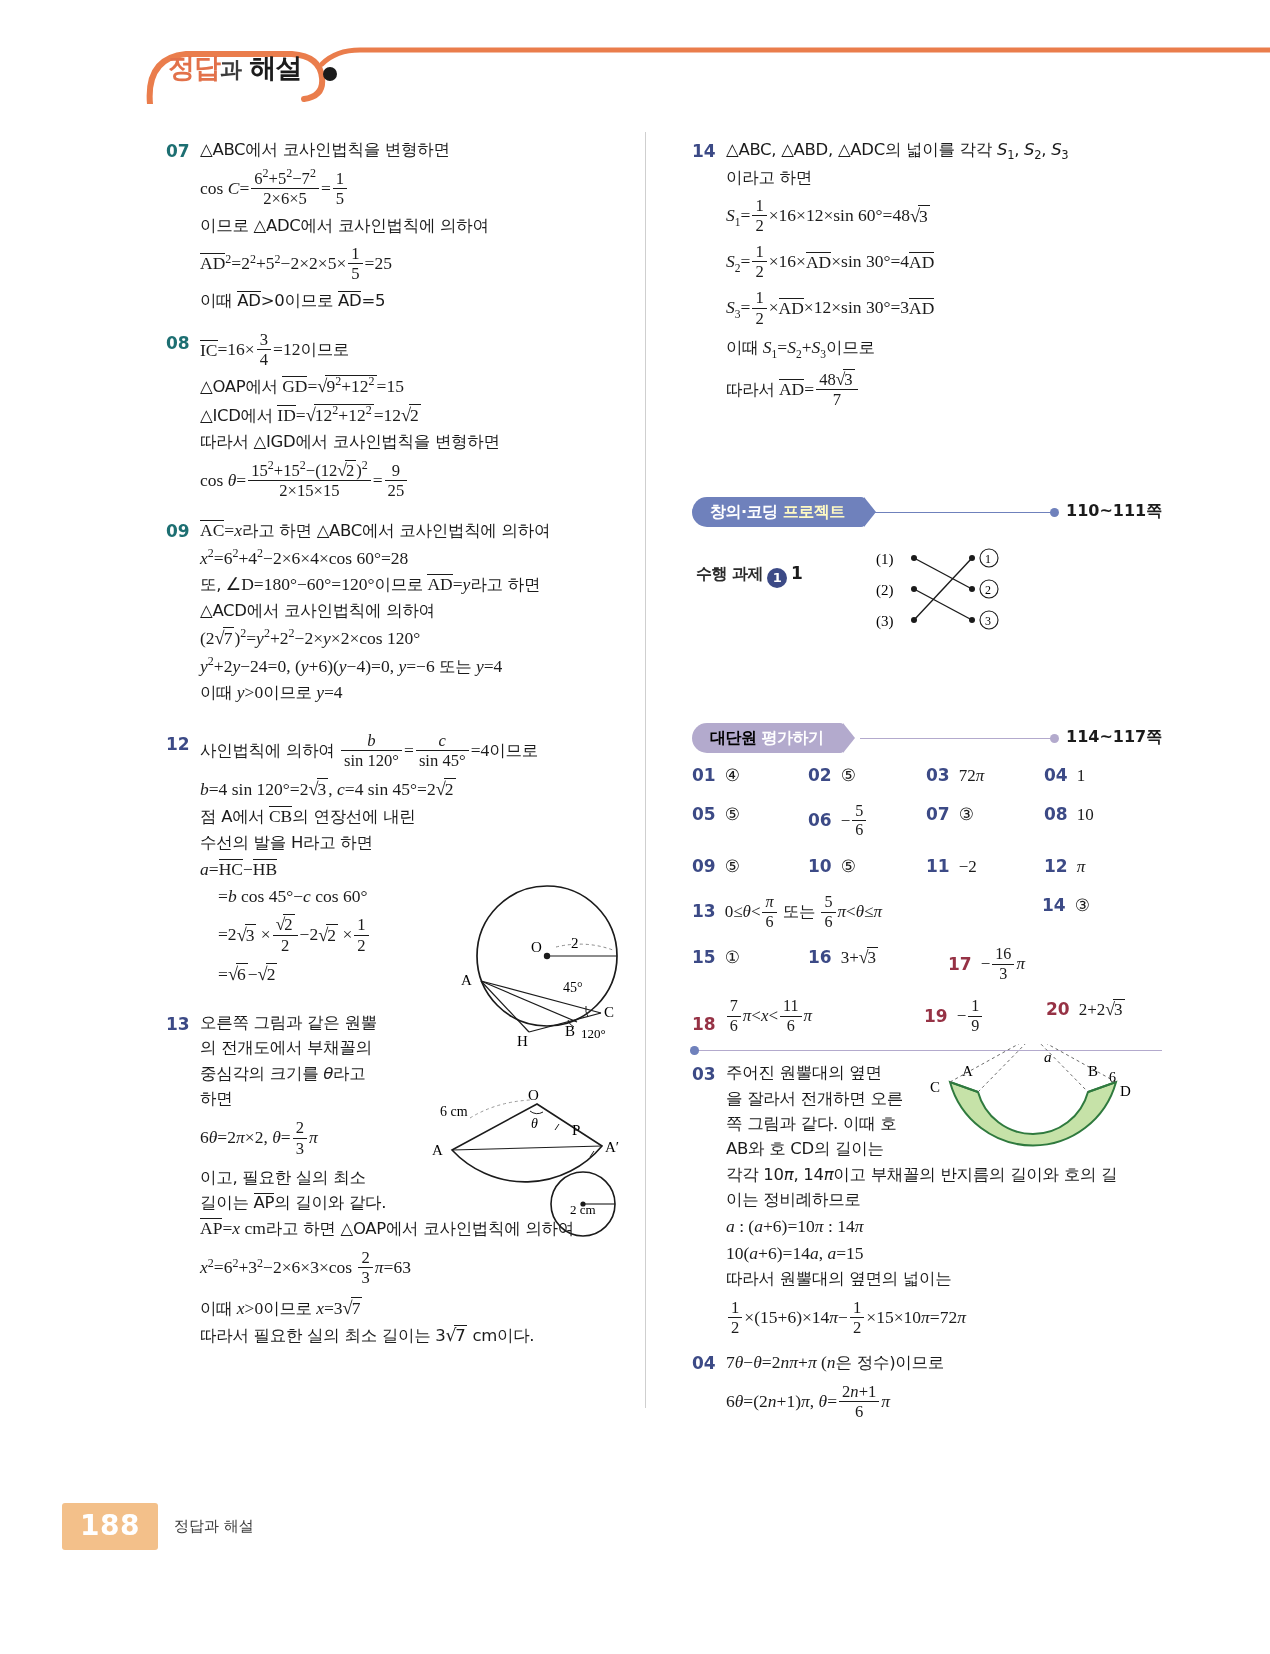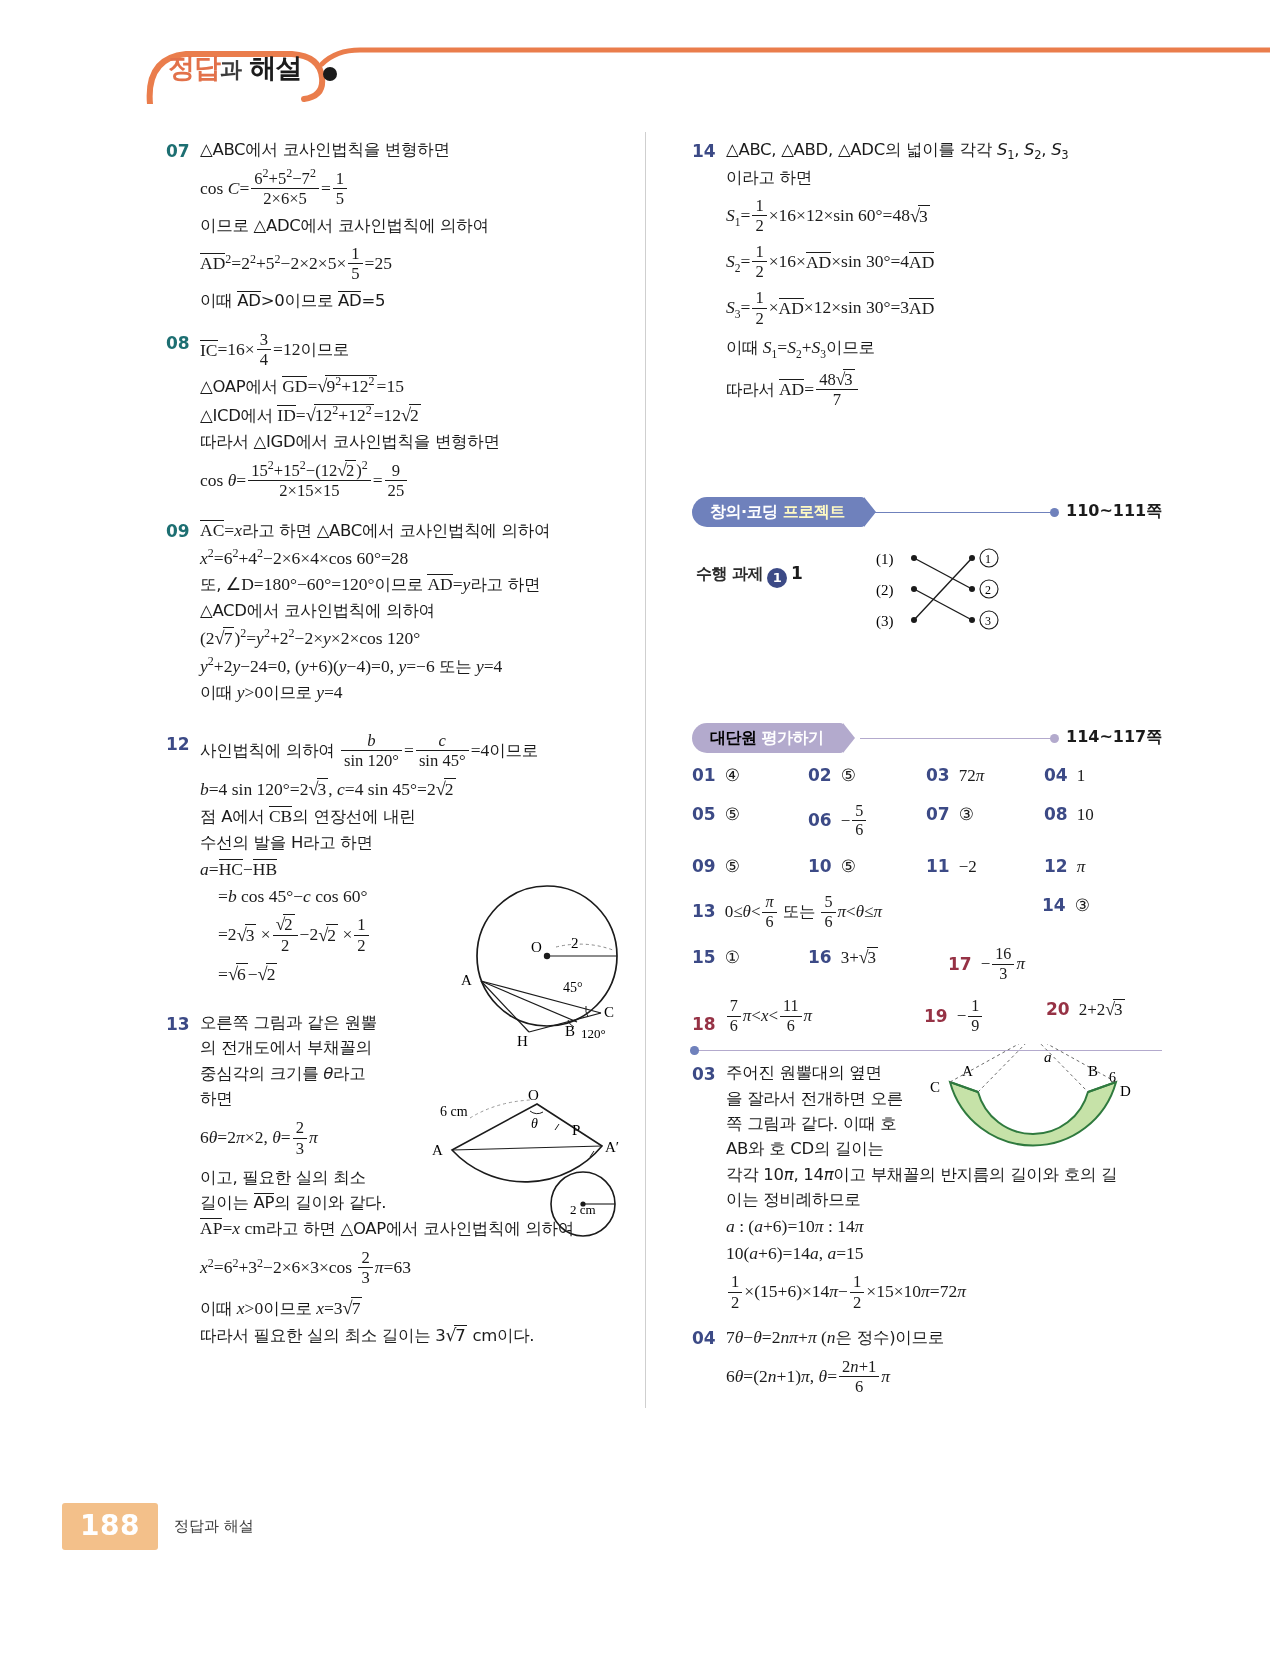--- a/index.html
+++ b/index.html
@@ -517,20 +517,21 @@
       </div>
       <div class="pbody" style="width:470px;">
         <div class="line ko">각각 10<span class="mi">π</span>, 14<span class="mi">π</span>이고 부채꼴의 반지름의 길이와 호의 길</div>
         <div class="line ko">이는 정비례하므로</div>
         <div class="line">
           <span class="mi">a</span> : (<span class="mi">a</span>+6)=10<span class="mi">π</span> : 14<span class="mi">π</span>
         </div>
         <div class="line">
           10(<span class="mi">a</span>+6)=14<span class="mi">a</span>, <span class="mi">a</span>=15
         </div>
+        <div class="line ko">따라서 원뿔대의 옆면의 넓이는</div>
         <div class="line" style="margin:7px 0;">
           <span class="frac"><span class="num">1</span><span class="den">2</span></span>×(15+6)×14<span class="mi">π</span>−<span class="frac"><span class="num">1</span><span class="den">2</span></span>×15×10<span class="mi">π</span>=72<span class="mi">π</span>
         </div>
       </div>
     </div>
 
     <div class="prob" style="margin-top:10px;">
       <span class="pnum navy">04</span>
       <div class="pbody">
         <div class="line">

